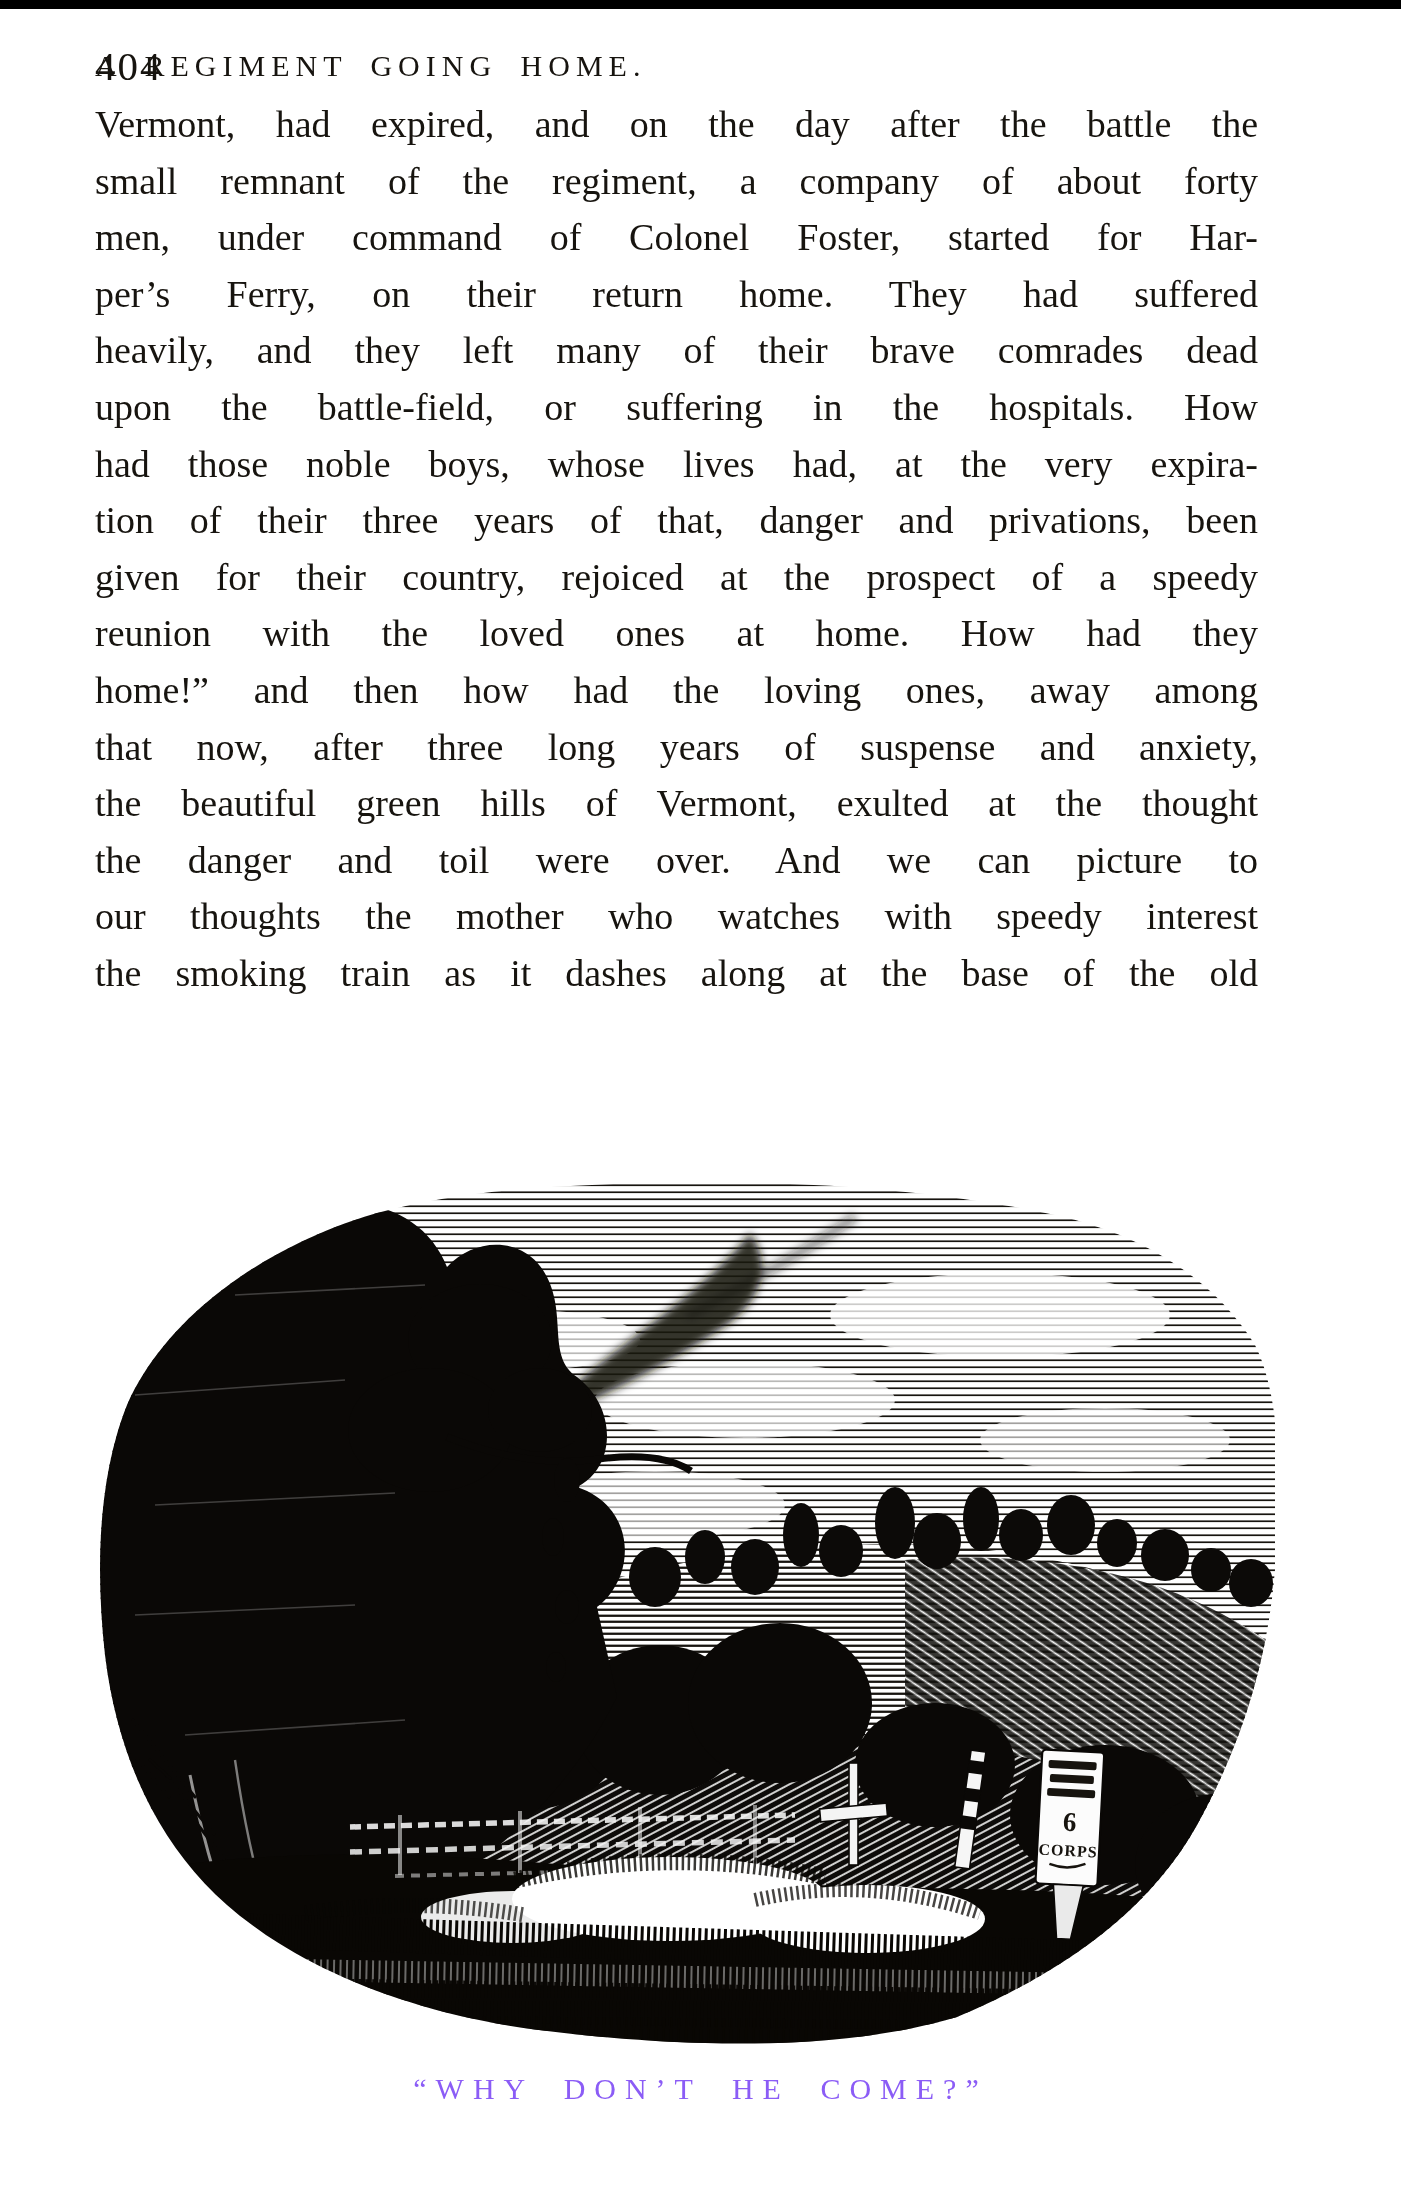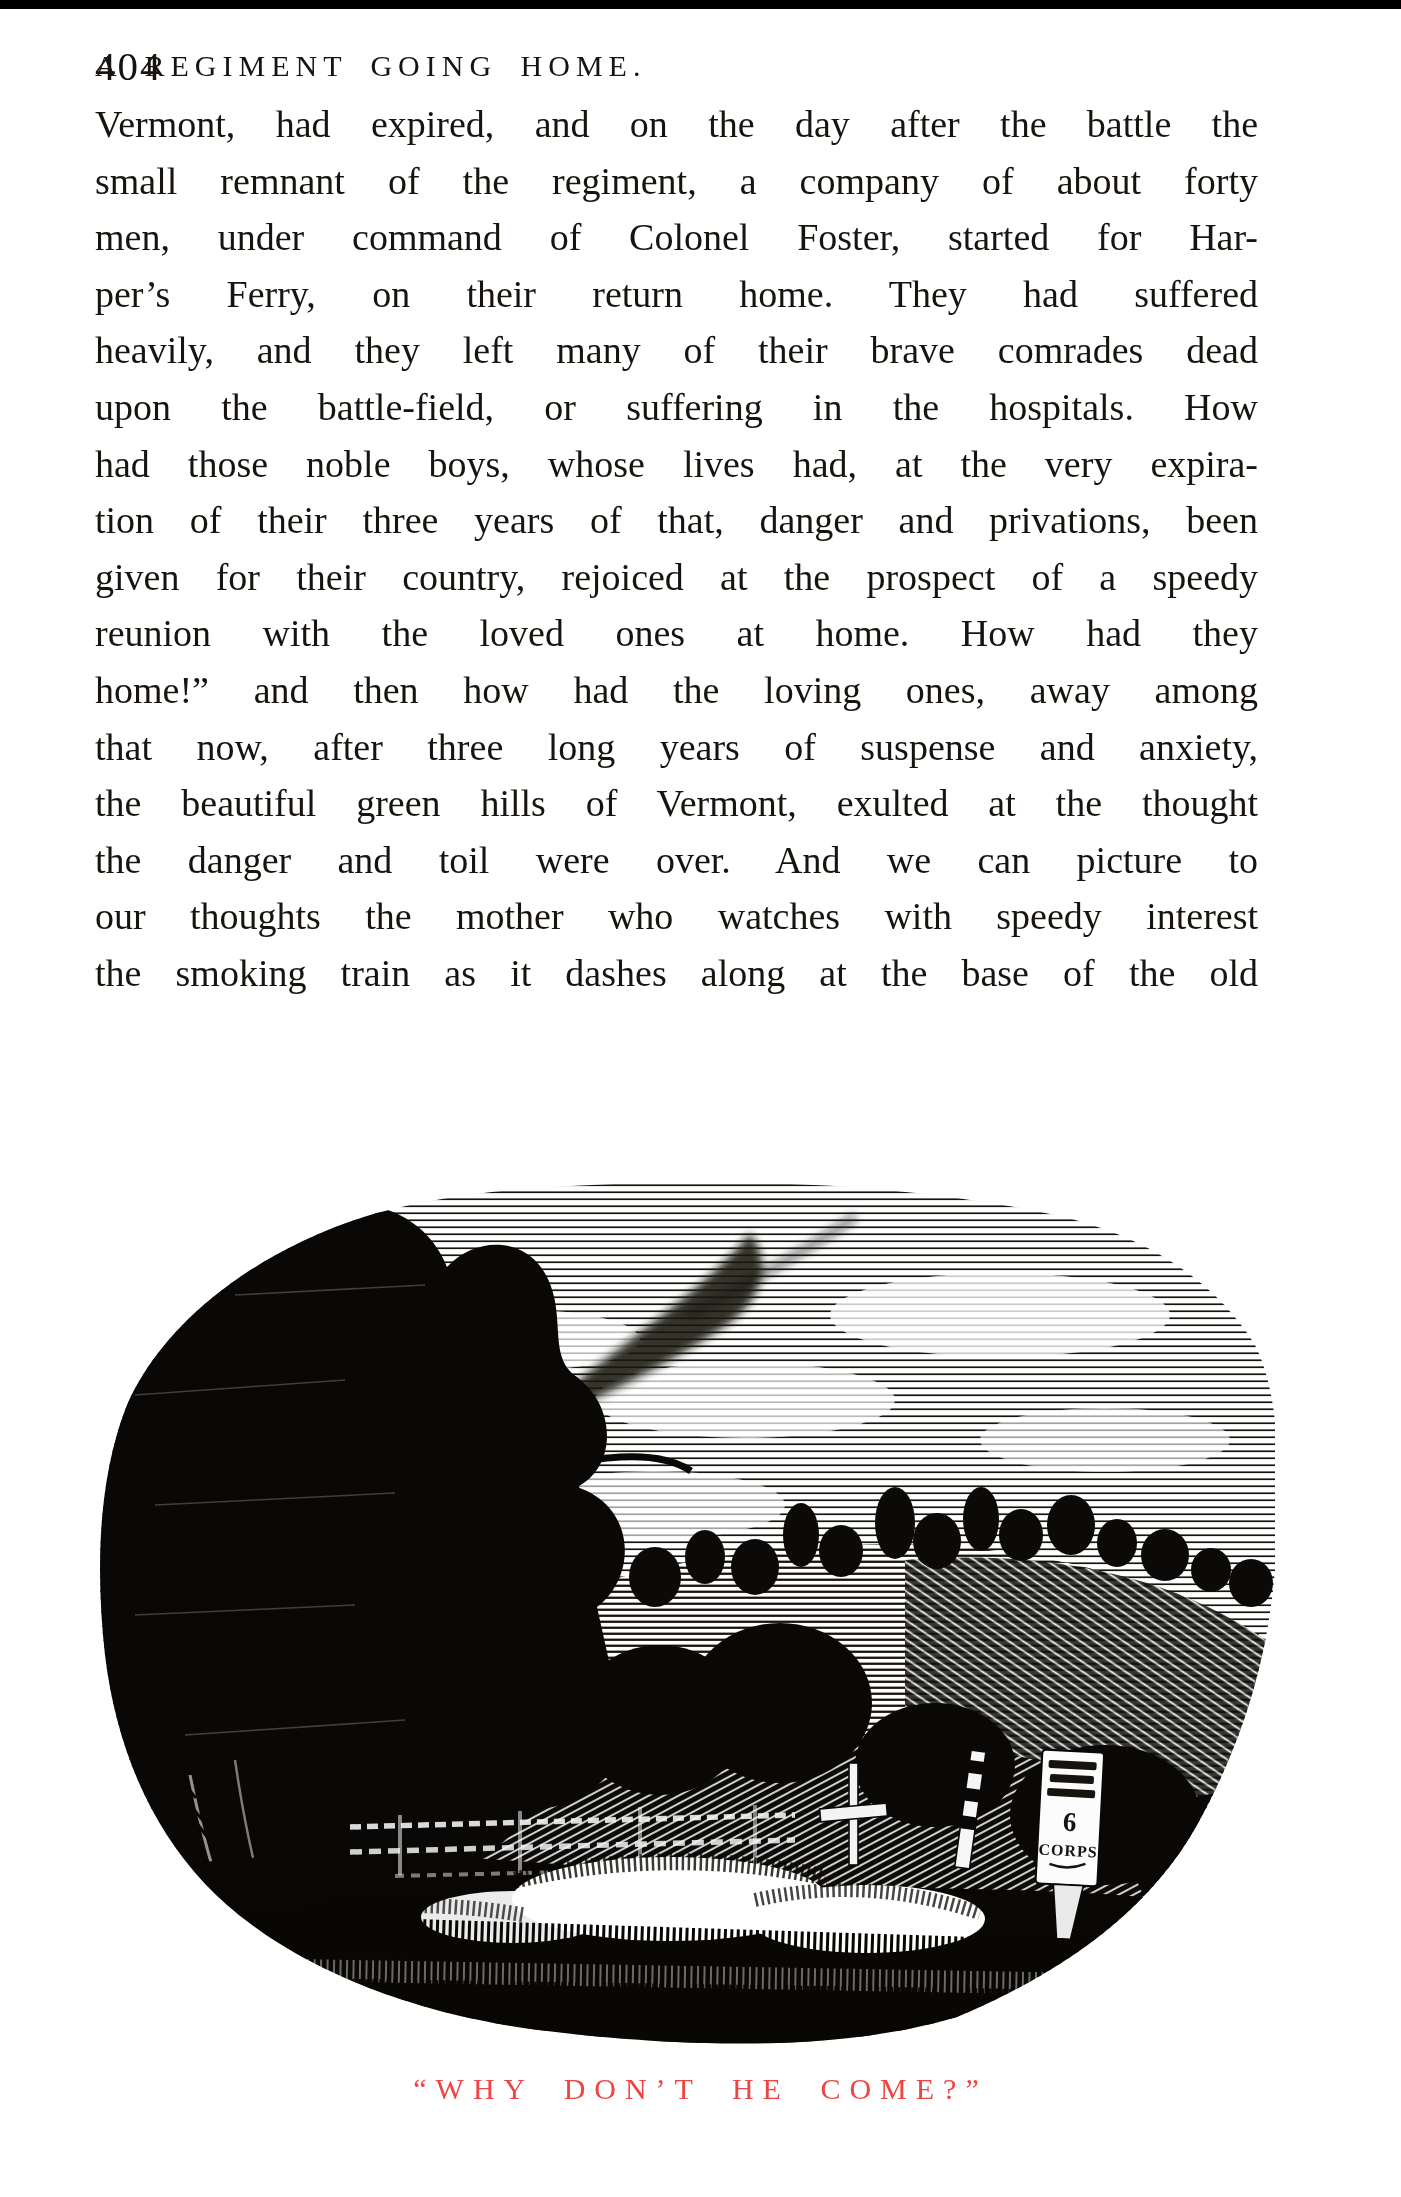--- a/index.html
+++ b/index.html
@@ -41,21 +41,21 @@
   }
   .line.indent{ text-indent:40px; }
   .figure{
     position:absolute;left:95px;top:1175px;width:1180px;height:875px;
   }
   .figure svg{display:block;width:1180px;height:875px;}
   .caption{
     position:absolute;left:0;top:2072px;width:1401px;
     text-align:center;
     font-size:30px;letter-spacing:9px;word-spacing:14px;
-    color:#ef4444;
+    color:#8b5cf6;
   }
 </style>
 </head>
 <body>
 
 <div class="page">
 
   <div class="scan-edge"></div>
 
   <div class="header-row">

